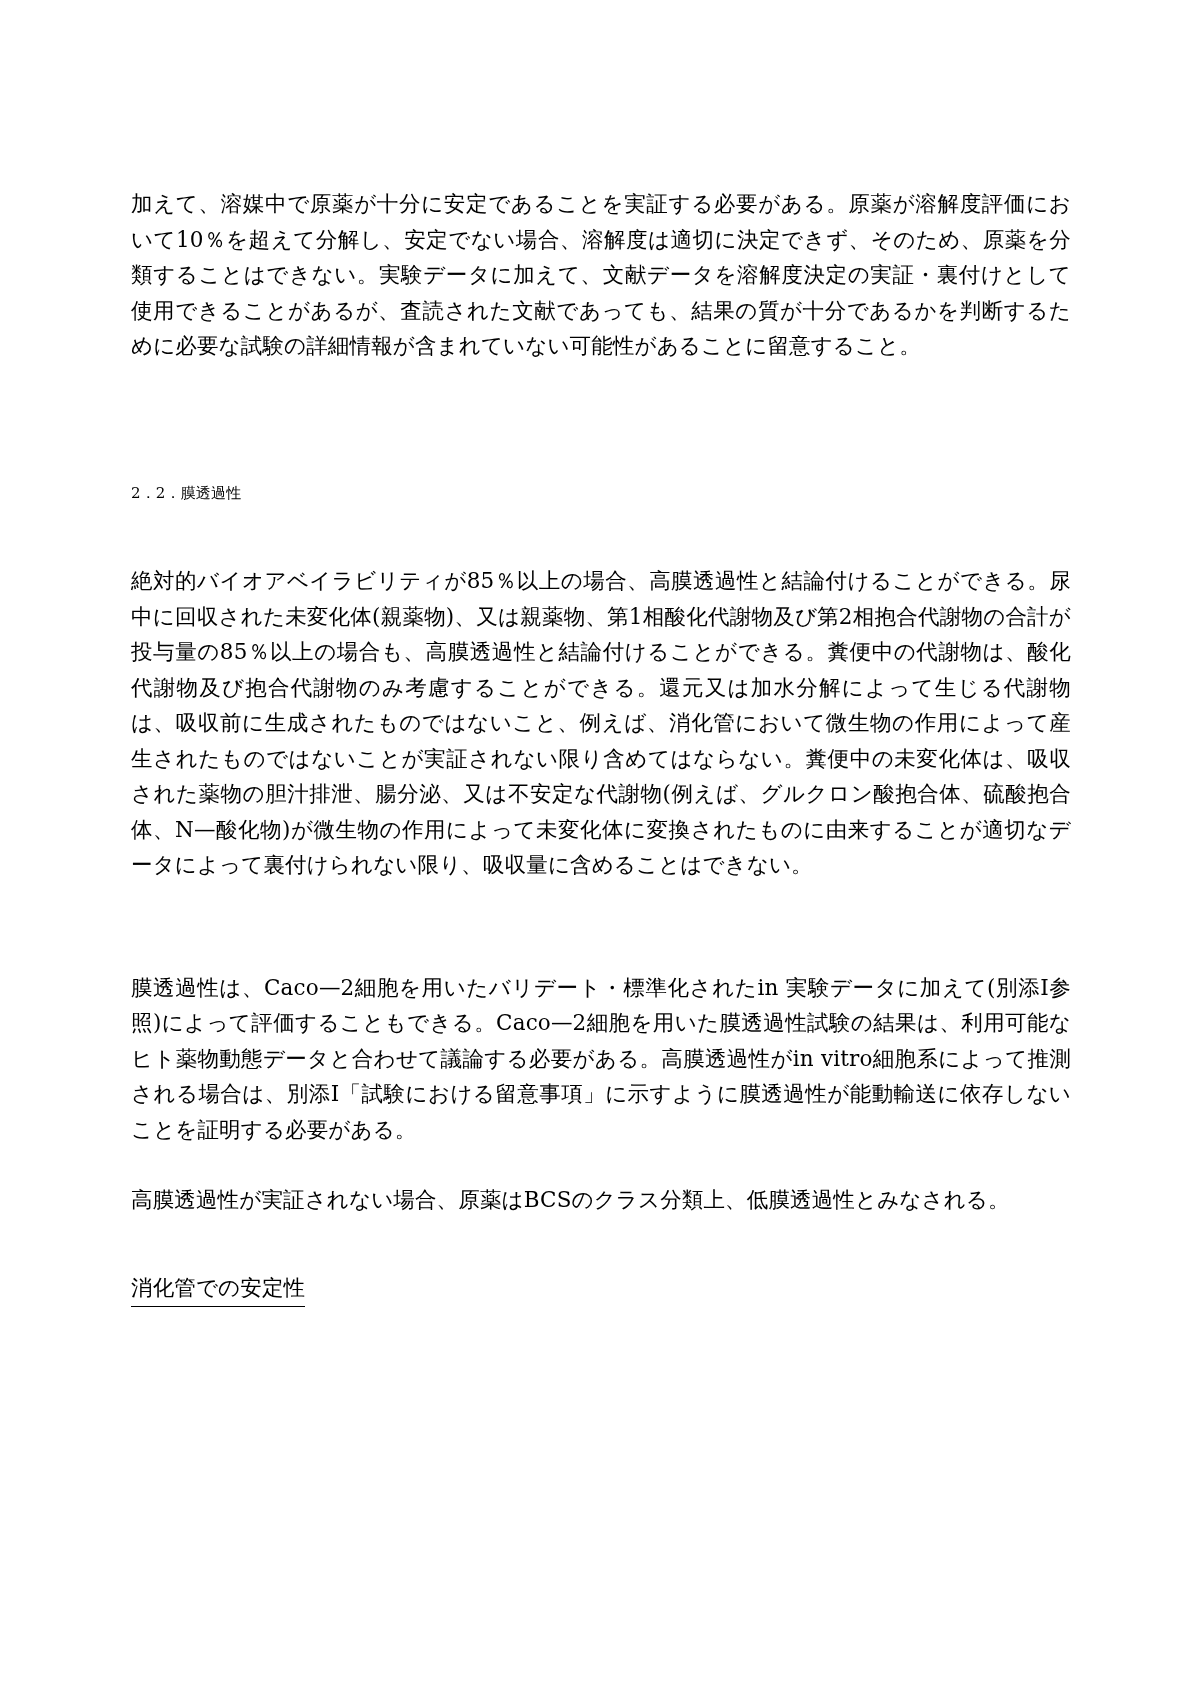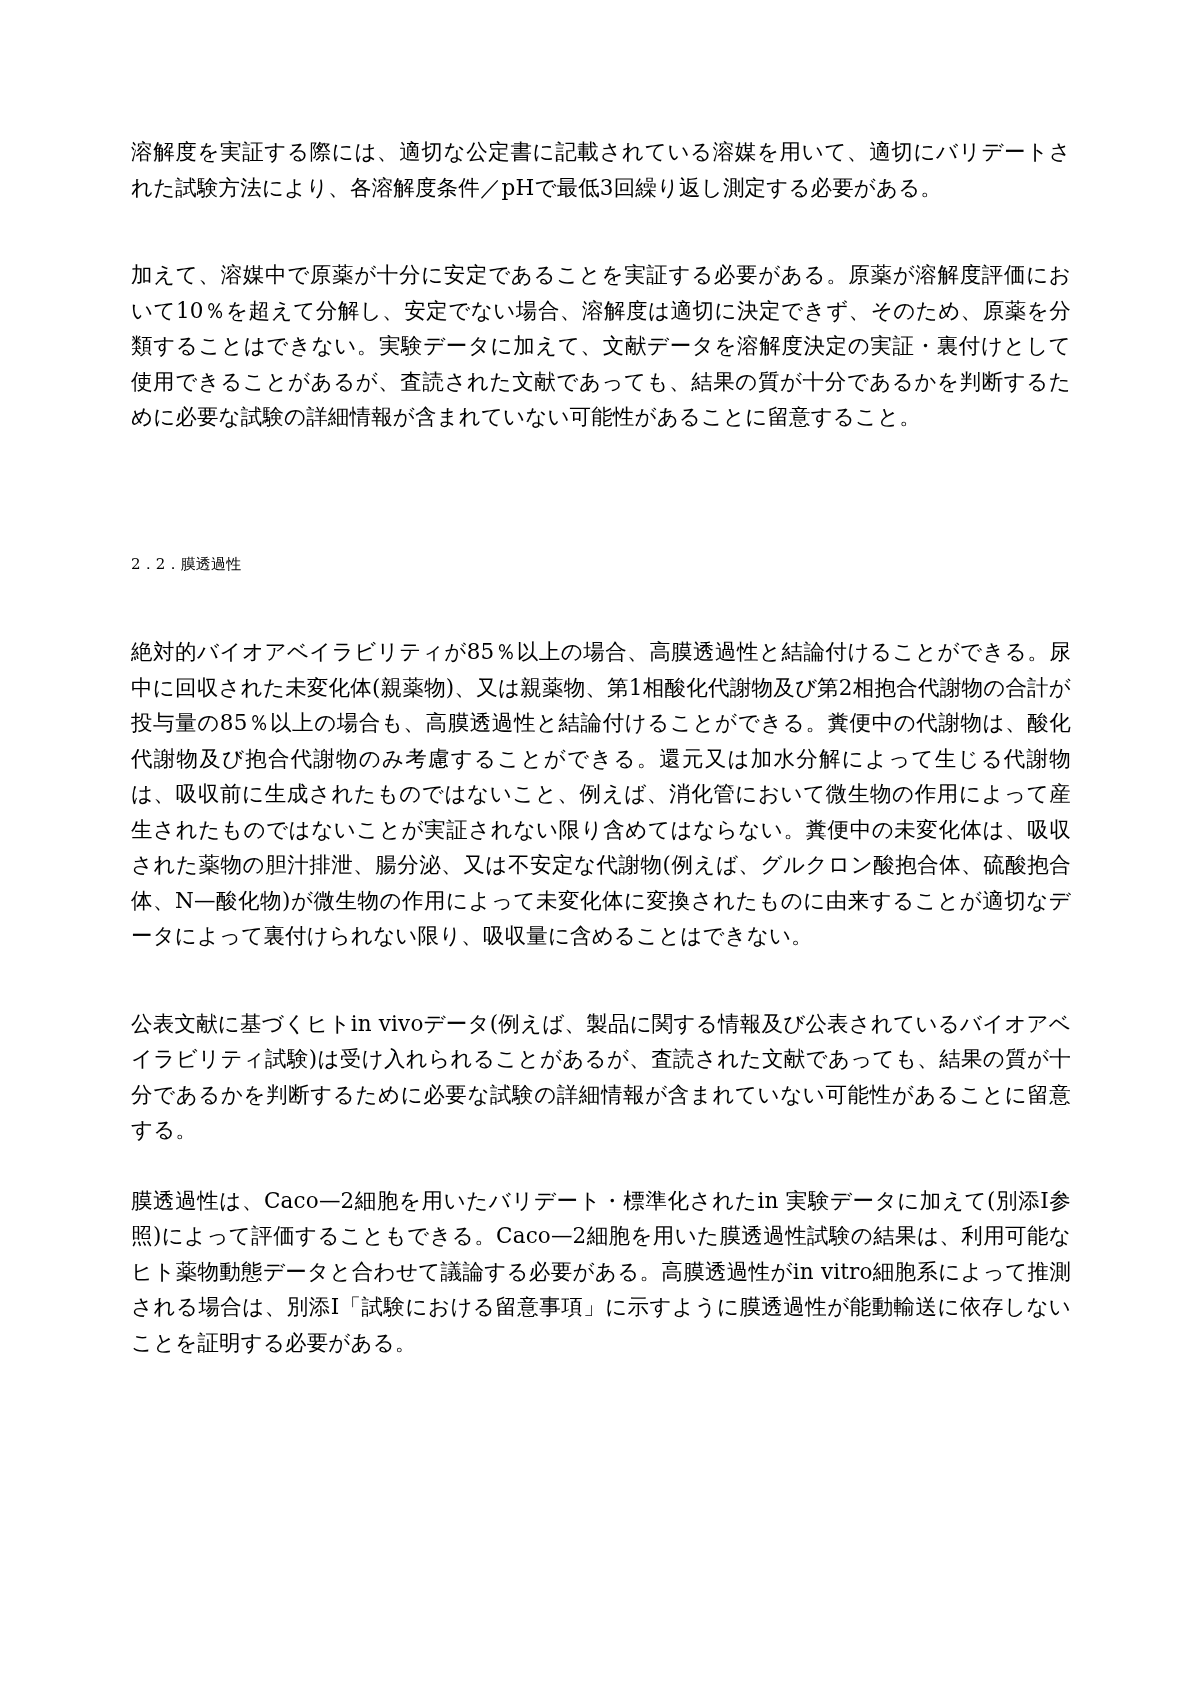--- a/index.html
+++ b/index.html
@@ -60,43 +60,45 @@
     border-bottom: 1.6px solid #000000;
     padding-bottom: 1px;
   }
 </style>
 </head>
 <body>
 
 <div class="page">
   <div class="content">
 
-    <p class="para">溶解度を実証する際には、適切な公定書に記載されている溶媒を用いて、適切にバリデートされた試験方法により、各溶解度条件／pHで最低3回繰り返し測定する必要がある。</p>
 
     <div class="gap-md"></div>
 
     <p class="para">加えて、溶媒中で原薬が十分に安定であることを実証する必要がある。原薬が溶解度評価において10％を超えて分解し、安定でない場合、溶解度は適切に決定できず、そのため、原薬を分類することはできない。実験データに加えて、文献データを溶解度決定の実証・裏付けとして使用できることがあるが、査読された文献であっても、結果の質が十分であるかを判断するために必要な試験の詳細情報が含まれていない可能性があることに留意すること。</p>
 
     <div class="gap-xxl"></div>
 
     <p class="heading-num">2．2．膜透過性</p>
 
 
     <div class="gap-md"></div>
 
     <p class="para">絶対的バイオアベイラビリティが85％以上の場合、高膜透過性と結論付けることができる。尿中に回収された未変化体(親薬物)、又は親薬物、第1相酸化代謝物及び第2相抱合代謝物の合計が投与量の85％以上の場合も、高膜透過性と結論付けることができる。糞便中の代謝物は、酸化代謝物及び抱合代謝物のみ考慮することができる。還元又は加水分解によって生じる代謝物は、吸収前に生成されたものではないこと、例えば、消化管において微生物の作用によって産生されたものではないことが実証されない限り含めてはならない。糞便中の未変化体は、吸収された薬物の胆汁排泄、腸分泌、又は不安定な代謝物(例えば、グルクロン酸抱合体、硫酸抱合体、N—酸化物)が微生物の作用によって未変化体に変換されたものに由来することが適切なデータによって裏付けられない限り、吸収量に含めることはできない。</p>
 
     <div class="gap-md"></div>
 
-    <p class="para">公表文献に基づくヒトin vivoデータ(例えば、製品に関する情報及び公表されているバイオアベイラビリティ試験)は受け入れられることがあるが、査読された文献であっても、結果の質が十分であるかを判断するために必要な試験の詳細情報が含まれていない可能性があることに留意する。</p>
 
     <div class="gap-sm"></div>
 
     <p class="para">膜透過性は、Caco—2細胞を用いたバリデート・標準化されたin 実験データに加えて(別添Ⅰ参照)によって評価することもできる。Caco—2細胞を用いた膜透過性試験の結果は、利用可能なヒト薬物動態データと合わせて議論する必要がある。高膜透過性がin vitro細胞系によって推測される場合は、別添Ⅰ「試験における留意事項」に示すように膜透過性が能動輸送に依存しないことを証明する必要がある。</p>
 
     <div class="gap-sm"></div>
 
+    <p class="para nojust">高膜透過性が実証されない場合、原薬はBCSのクラス分類上、低膜透過性とみなされる。</p>
 
     <div class="gap-md"></div>
 
+    <div>
+      <span class="heading-underline">消化管での安定性</span>
+    </div>
 
   </div>
 </div>
 
 </body></html>

